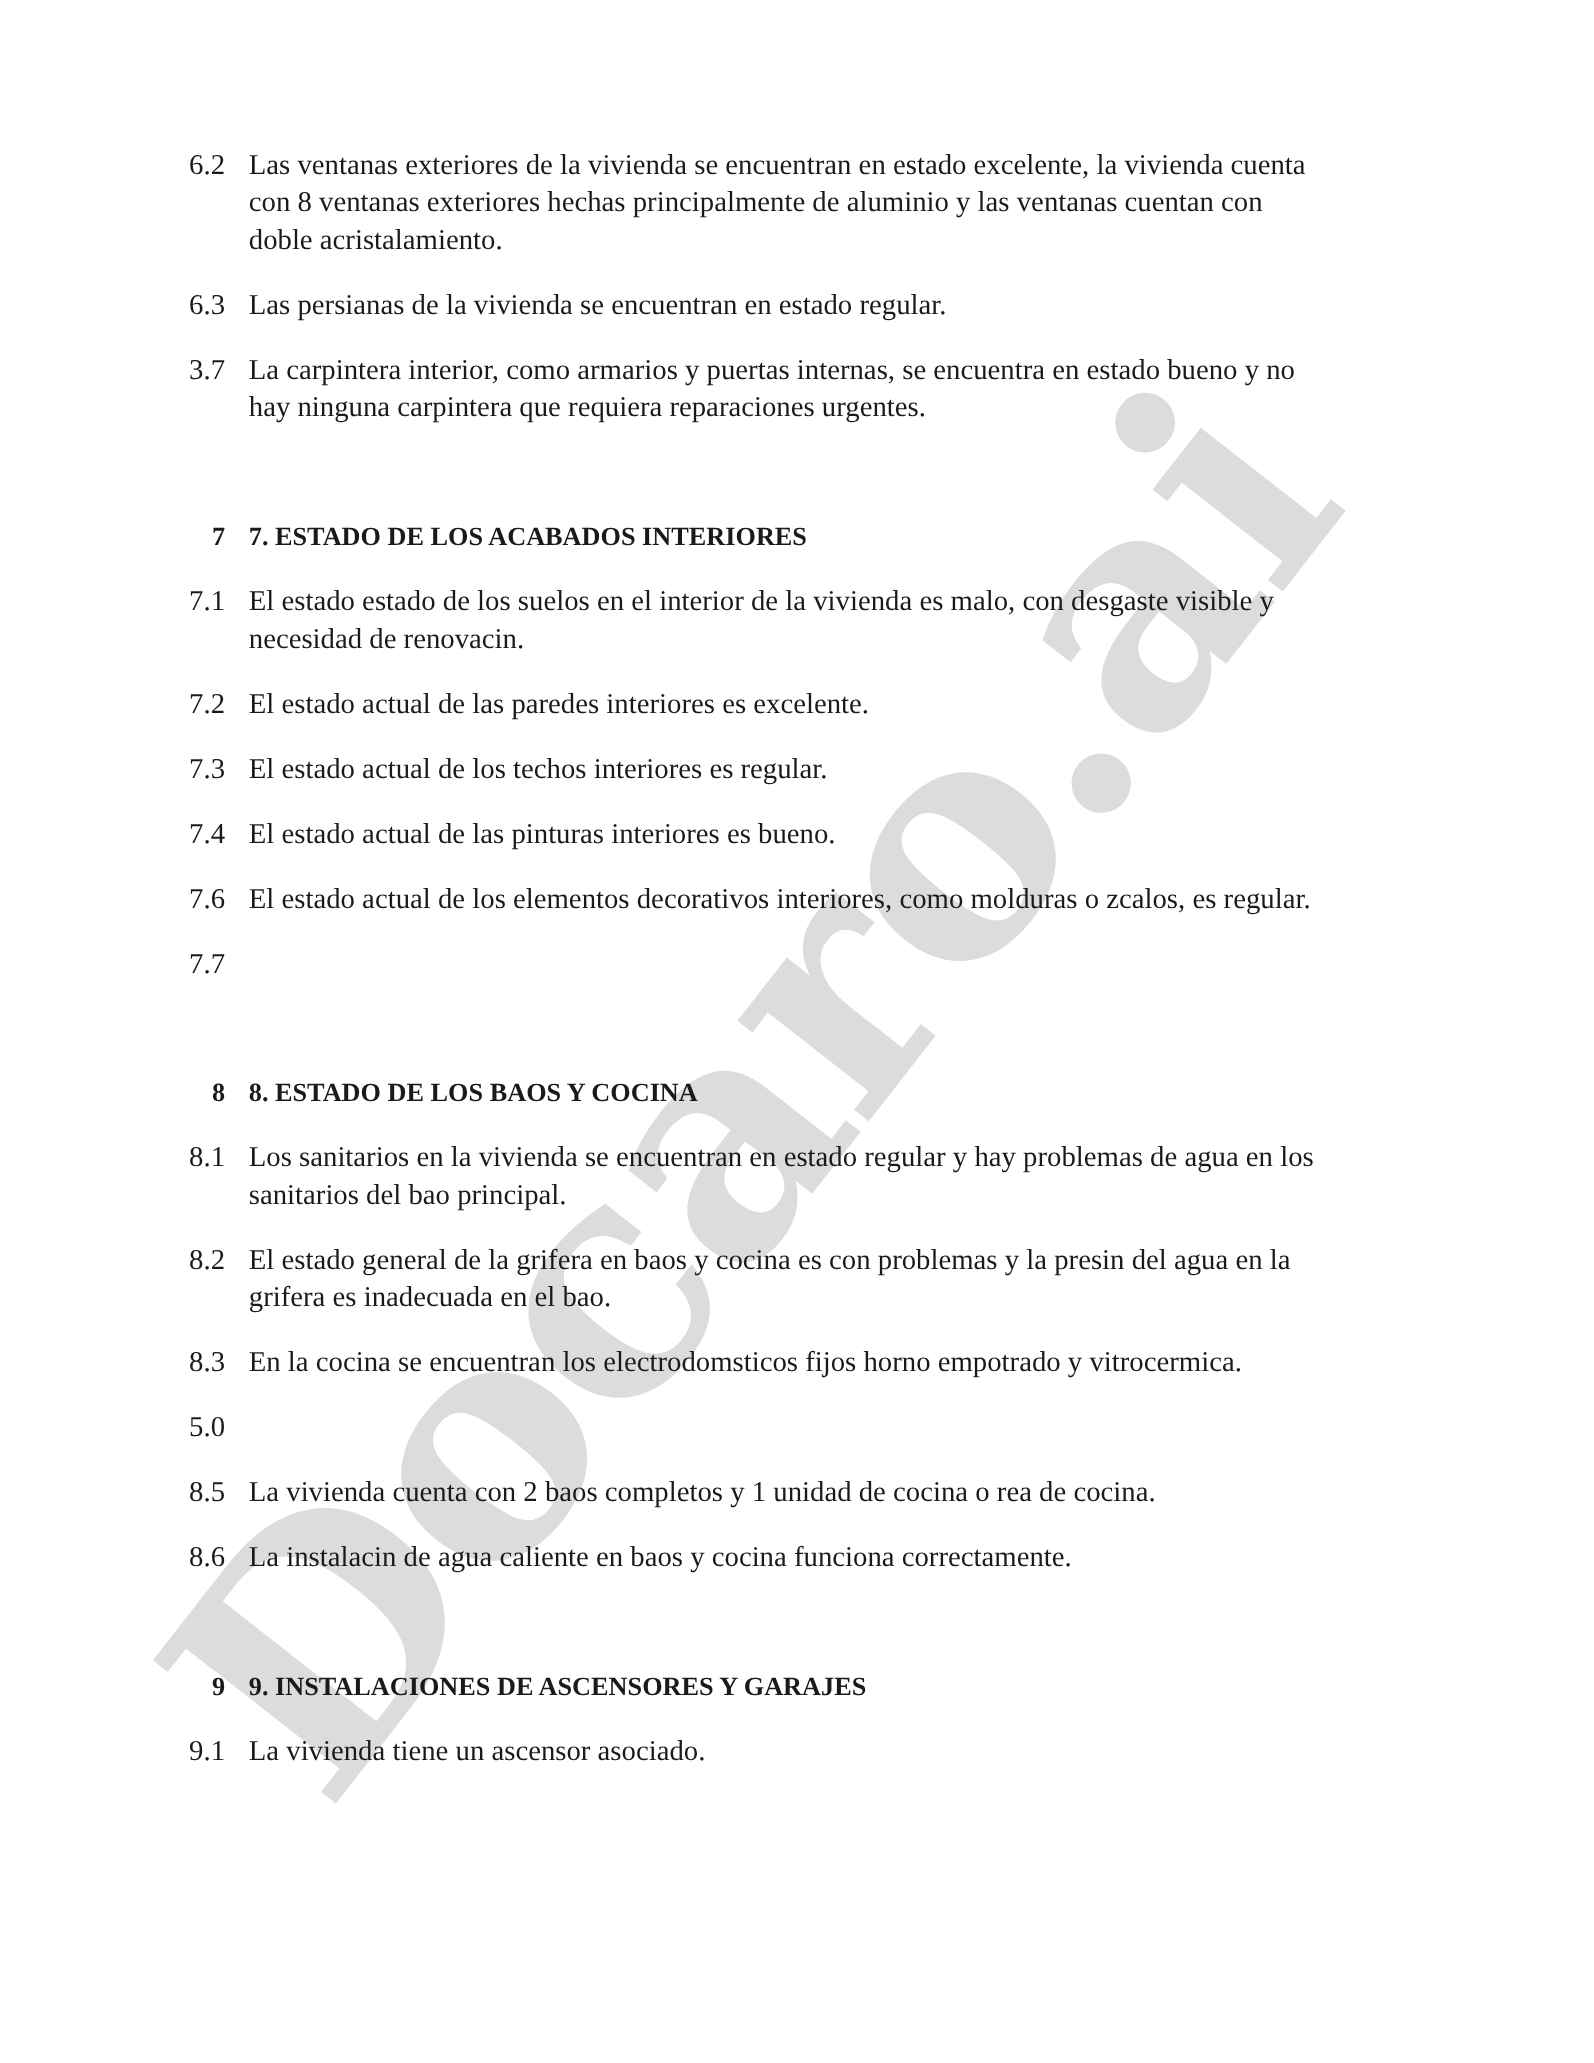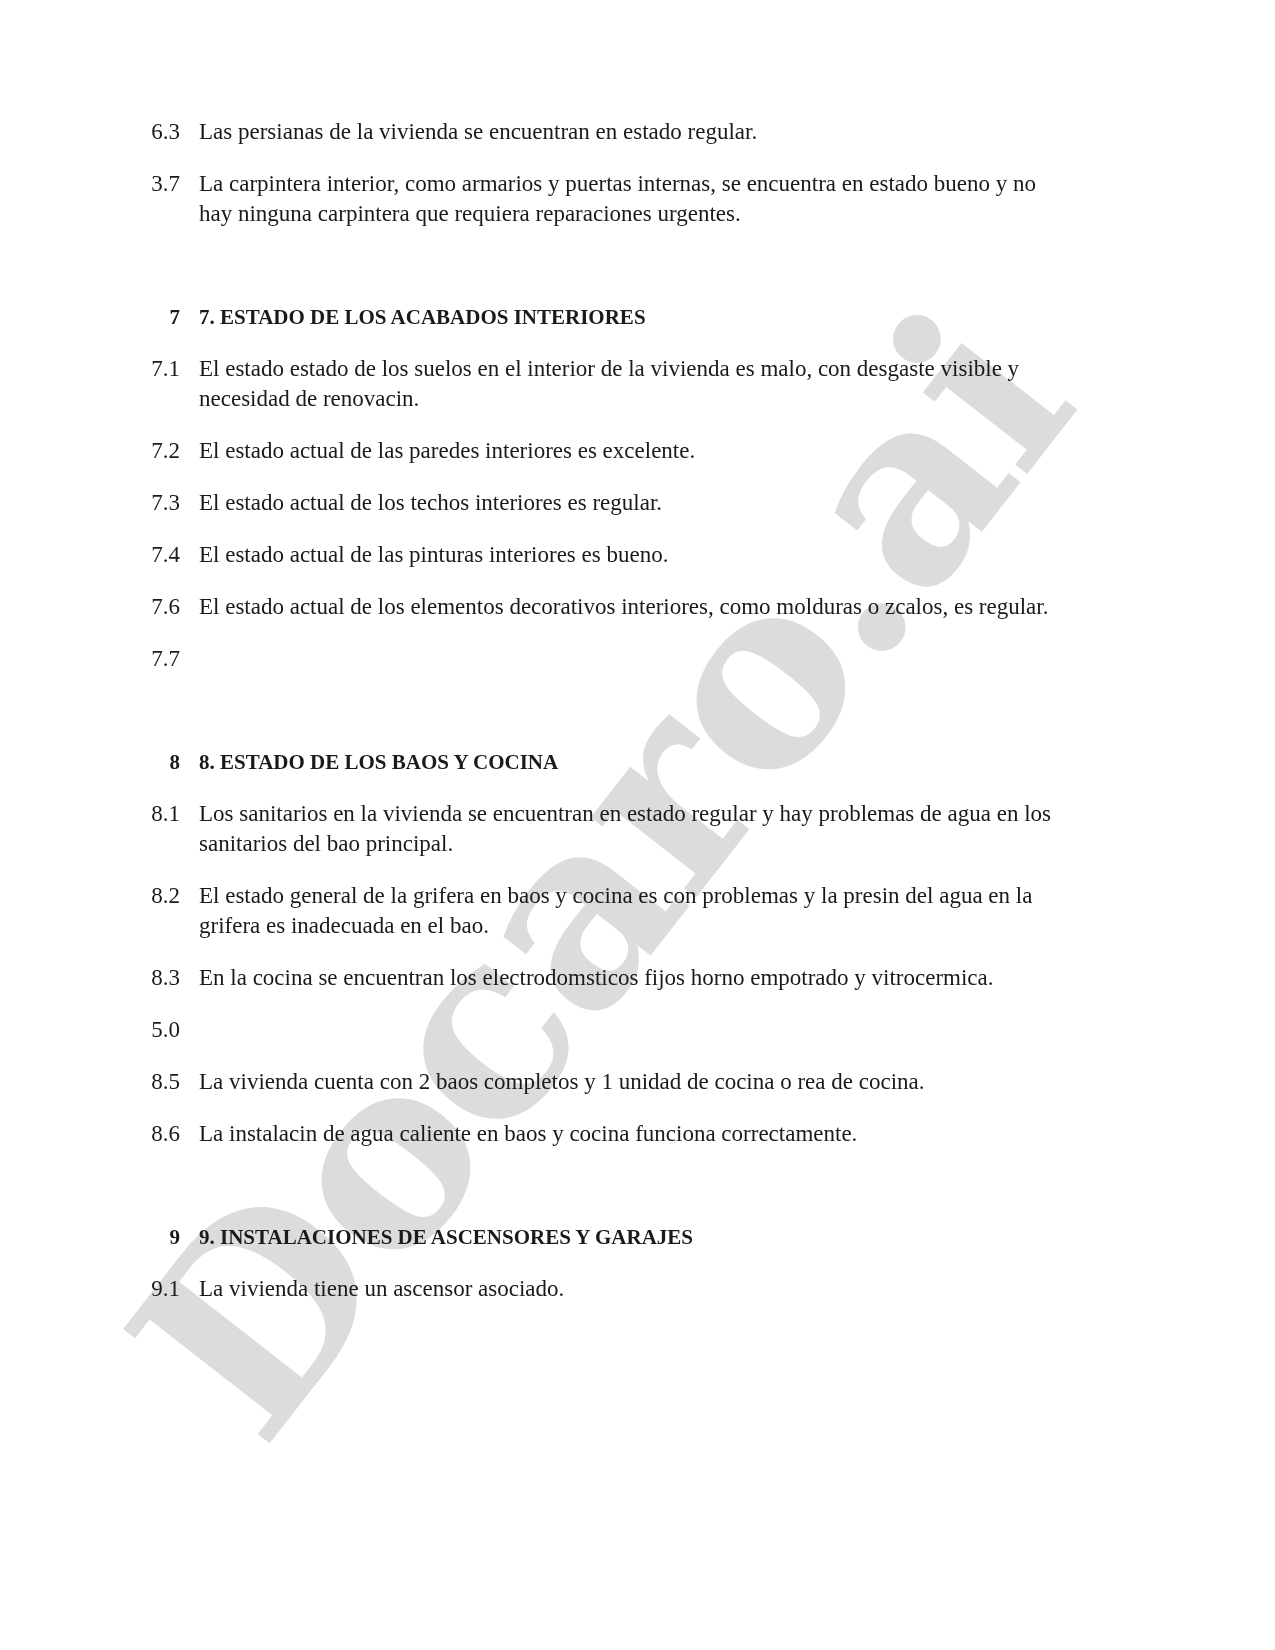--- a/index.html
+++ b/index.html
@@ -61,20 +61,26 @@
     margin-left: 19px;
     white-space: pre;
   }
 </style>
 </head>
 <body>
 
 <div class="page">
   <div class="watermark" style="color: rgb(220, 220, 220);">Docaro.ai</div>
   <div class="content" style="color: rgb(26, 26, 26);">
+      <div class="row">
+        <span class="num">6.2</span>
+        <div class="text">Las ventanas exteriores de la vivienda se encuentran en estado excelente, la vivienda cuenta
+con 8 ventanas exteriores hechas principalmente de aluminio y las ventanas cuentan con
+doble acristalamiento.</div>
+      </div>
       <div class="row">
         <span class="num">6.3</span>
         <div class="text">Las persianas de la vivienda se encuentran en estado regular.</div>
       </div>
       <div class="row">
         <span class="num">3.7</span>
         <div class="text">La carpintera interior, como armarios y puertas internas, se encuentra en estado bueno y no
 hay ninguna carpintera que requiera reparaciones urgentes.</div>
       </div>
       <div class="row heading">

